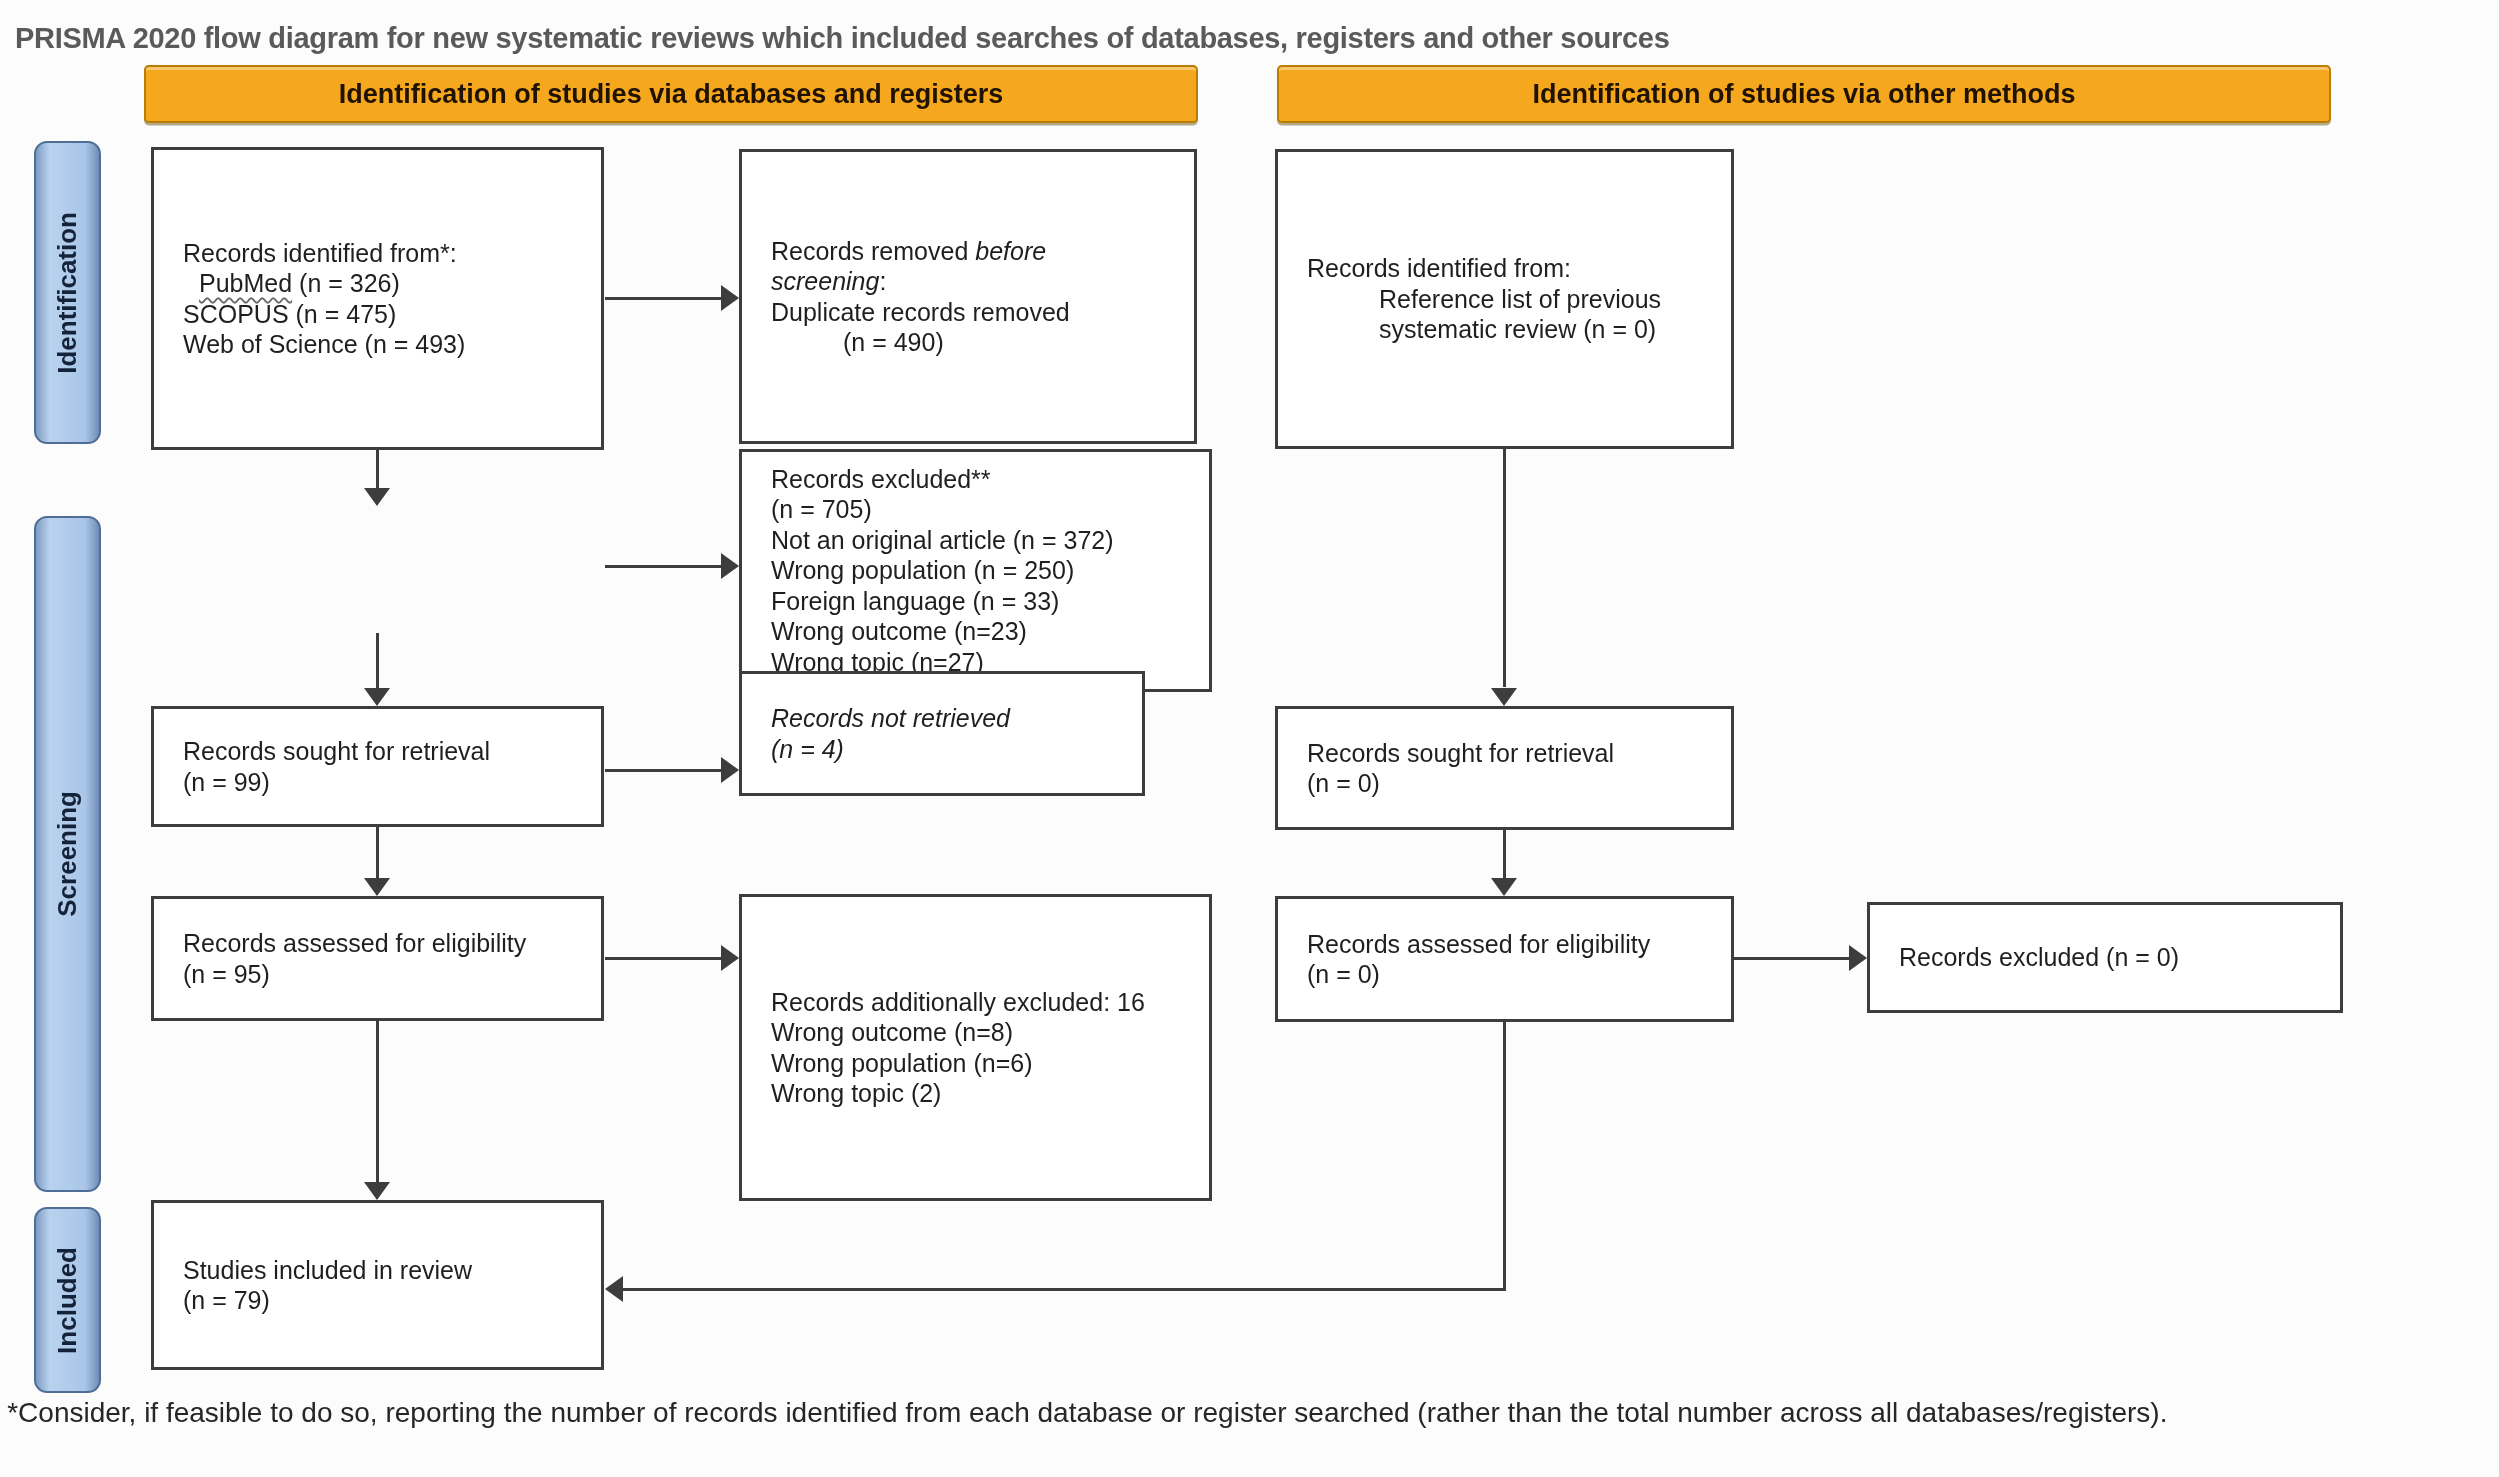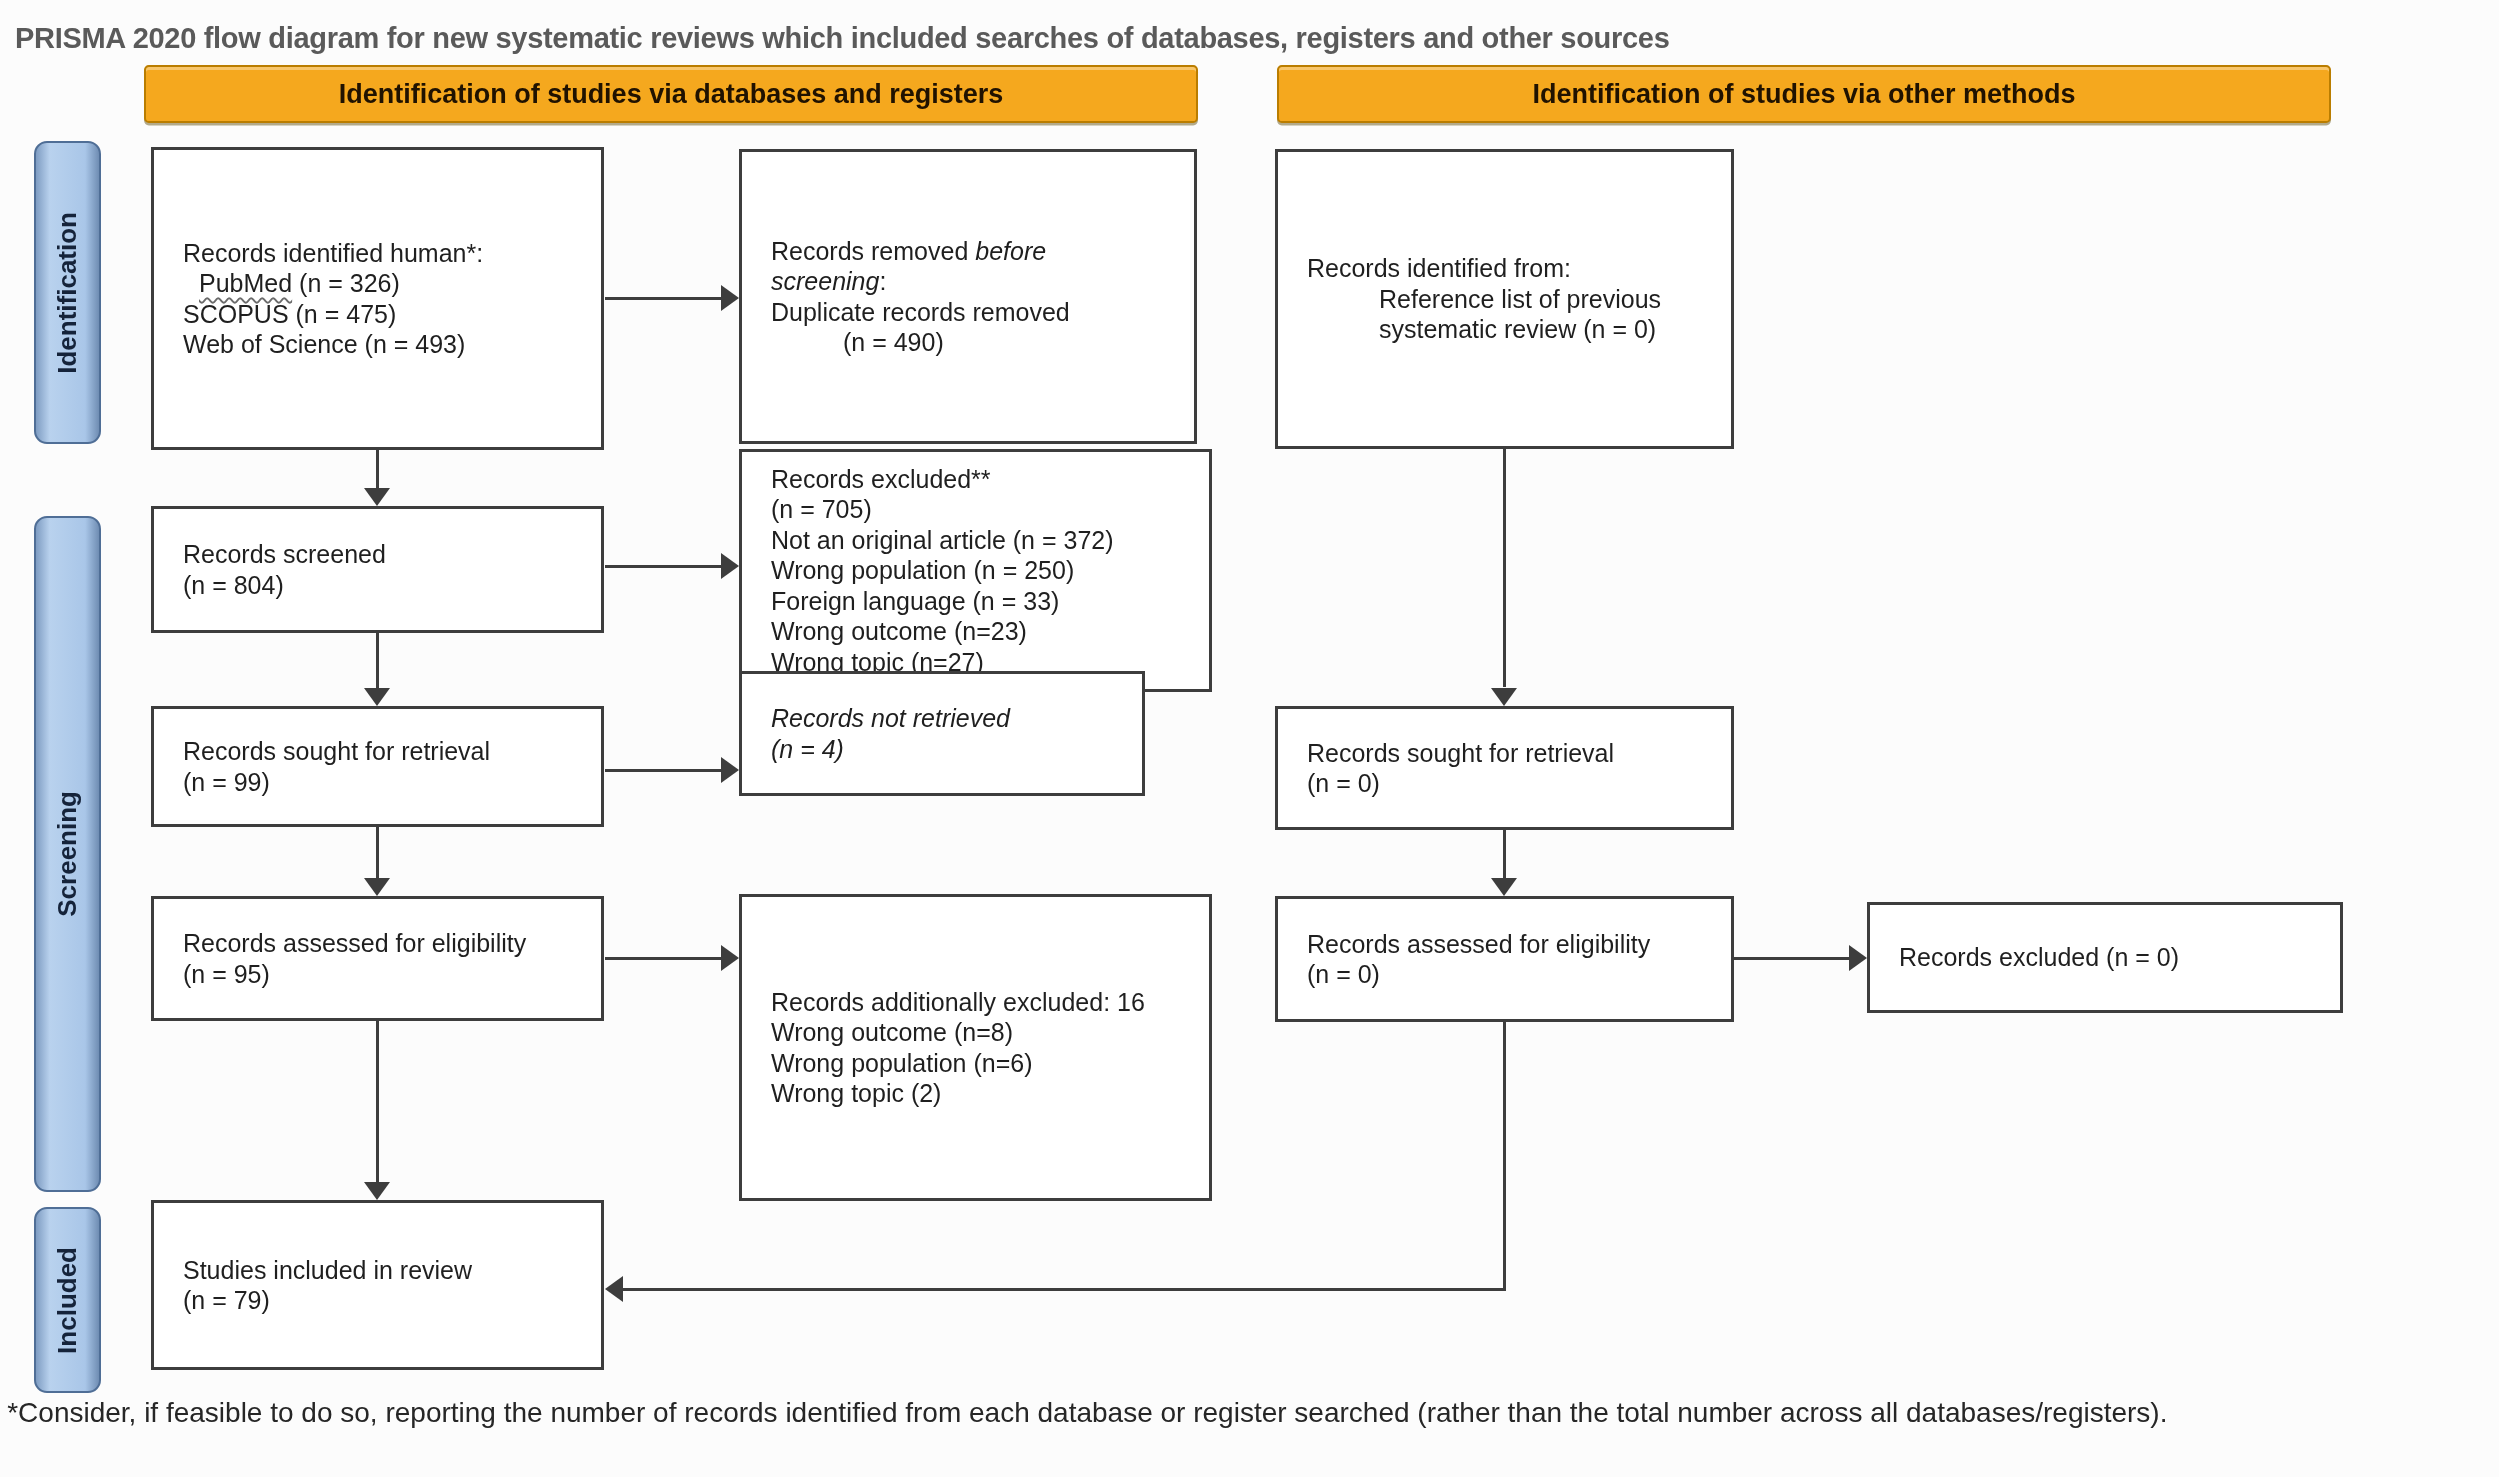--- a/index.html
+++ b/index.html
@@ -62,41 +62,37 @@
     <span>Identification</span>
   </div>
   <div class="side" style="left:34px;top:516px;width:67px;height:676px;">
     <span>Screening</span>
   </div>
   <div class="side" style="left:34px;top:1207px;width:67px;height:186px;">
     <span>Included</span>
   </div>
 
   <div class="box" style="left:151px;top:147px;width:453px;height:303px;">
-      <div class="line">Records identified human*:</div>
+      <div class="line">Records identified from*:</div>
       <div class="line"><u>PubMed</u> (n = 326)</div>
       <div class="line">SCOPUS (n = 475)</div>
       <div class="line">Web of Science (n = 493)</div>
     </div>
   <div class="box" style="left:739px;top:149px;width:458px;height:295px;">
       <div class="line">Records removed <i>before</i></div>
       <div class="line"><i>screening</i>:</div>
       <div class="line">Duplicate records removed</div>
       <div class="line indent">(n = 490)</div>
     </div>
   <div class="box" style="left:1275px;top:149px;width:459px;height:300px;">
       <div class="line">Records identified from:</div>
       <div class="line indent">Reference list of previous</div>
       <div class="line indent">systematic review (n = 0)</div>
     </div>
 
-  <div class="box" style="left:151px;top:506px;width:453px;height:127px;">
-      <div class="line">Records screened</div>
-      <div class="line">(n = 804)</div>
-    </div>
   <div class="box" style="left:739px;top:449px;width:473px;height:243px;">
       <div class="line">Records excluded**</div>
       <div class="line">(n = 705)</div>
       <div class="line">Not an original article (n = 372)</div>
       <div class="line">Wrong population (n = 250)</div>
       <div class="line">Foreign language (n = 33)</div>
       <div class="line">Wrong outcome (n=23)</div>
       <div class="line">Wrong topic (n=27)</div>
     </div>
 

